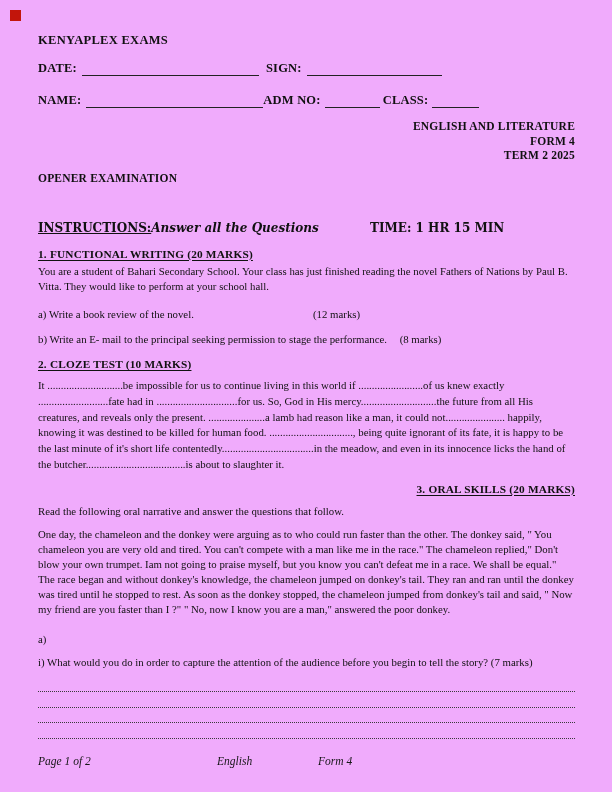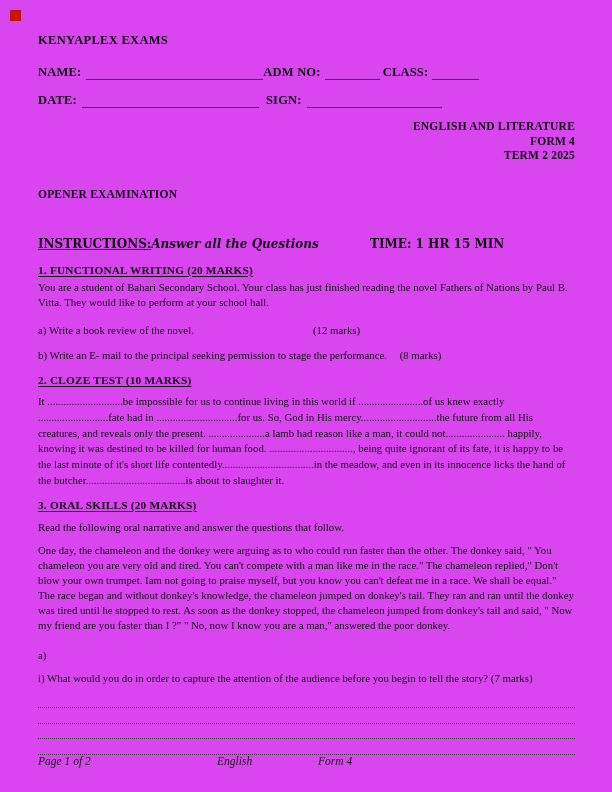--- a/index.html
+++ b/index.html
@@ -1,19 +1,19 @@
 <!DOCTYPE html>
 <html><head>
 <meta charset="utf-8">
 <style>
   html,body{margin:0;padding:0;background:#ffffff;}
   .page{
     position:relative;
     width:612px;height:792px;
-    background:#d946ef;
+    background:#f0abfc;
     color:#111111;
     font-family:"Liberation Serif", serif;
     overflow:hidden;
     box-sizing:border-box;
   }
   .corner-marker{
     position:absolute;left:10px;top:10px;
     width:11px;height:11px;
   }
   .content{
@@ -33,39 +33,39 @@
   .row-date{margin-top:13px;}
   .blank{
     display:inline-block;border-bottom:1.5px solid #222;
     height:13px;
   }
   .subject-block{
     margin-top:11px;
     font-weight:bold;font-size:11.5px;line-height:14.5px;letter-spacing:.2px;text-align:right;
   }
   .opener{
-    margin-top:25px;
+    margin-top:9px;
     font-weight:bold;font-size:11.5px;letter-spacing:.2px;
   }
   .instructions-row{
     position:relative;
     margin-top:37px;
     font-family:"DejaVu Serif", serif;
     font-weight:bold;font-size:12px;
   }
   .instr-label{text-decoration:underline;}
   .instr-text{font-style:italic;margin-left:0;}
   .time{position:absolute;left:332px;top:0;font-style:normal;}
   .section-heading{
     font-weight:bold;font-size:11.3px;letter-spacing:.2px;
     text-decoration:underline;text-underline-offset:2px;
   }
   .h1{margin-top:13px;}
   .h2{margin-top:13px;}
-  .h3{margin-top:10px;}
+  .h3{margin-top:10px;text-align:right;}
   .body-text{
     font-size:10.8px;line-height:15.8px;
   }
   .intro{margin-top:4px;}
   .item-row{
     position:relative;
     font-size:10.8px;
     margin-top:13px;
     white-space:nowrap;
   }
@@ -94,34 +94,34 @@
 <body>
 
 <div class="page">
 
   <div class="corner-marker" style="background: rgb(194, 21, 11);"></div>
 
   <div class="content">
 
     <div class="doc-title">KENYAPLEX EXAMS</div>
 
+    <div class="fill-row row-date">
+      <span>DATE:</span>
+      <span class="blank" style="width:177px;margin-left:5px;"></span>
+      <span style="margin-left:7px;">SIGN:</span>
+      <span class="blank" style="width:135px;margin-left:5px;"></span>
+    </div>
+
     <div class="fill-row row-name">
       <span>NAME:</span>
       <span class="blank" style="width:177px;margin-left:5px;"></span>
       <span>ADM NO:</span>
       <span class="blank" style="width:55px;margin-left:4px;"></span>
       <span style="margin-left:3px;">CLASS:</span>
       <span class="blank" style="width:47px;margin-left:4px;"></span>
-    </div>
-
-    <div class="fill-row row-date">
-      <span>DATE:</span>
-      <span class="blank" style="width:177px;margin-left:5px;"></span>
-      <span style="margin-left:7px;">SIGN:</span>
-      <span class="blank" style="width:135px;margin-left:5px;"></span>
     </div>
 
     <div class="subject-block">
       <div>ENGLISH AND LITERATURE</div>
       <div>FORM 4</div>
       <div>TERM 2 2025</div>
     </div>
 
     <div class="opener">OPENER EXAMINATION</div>
 

